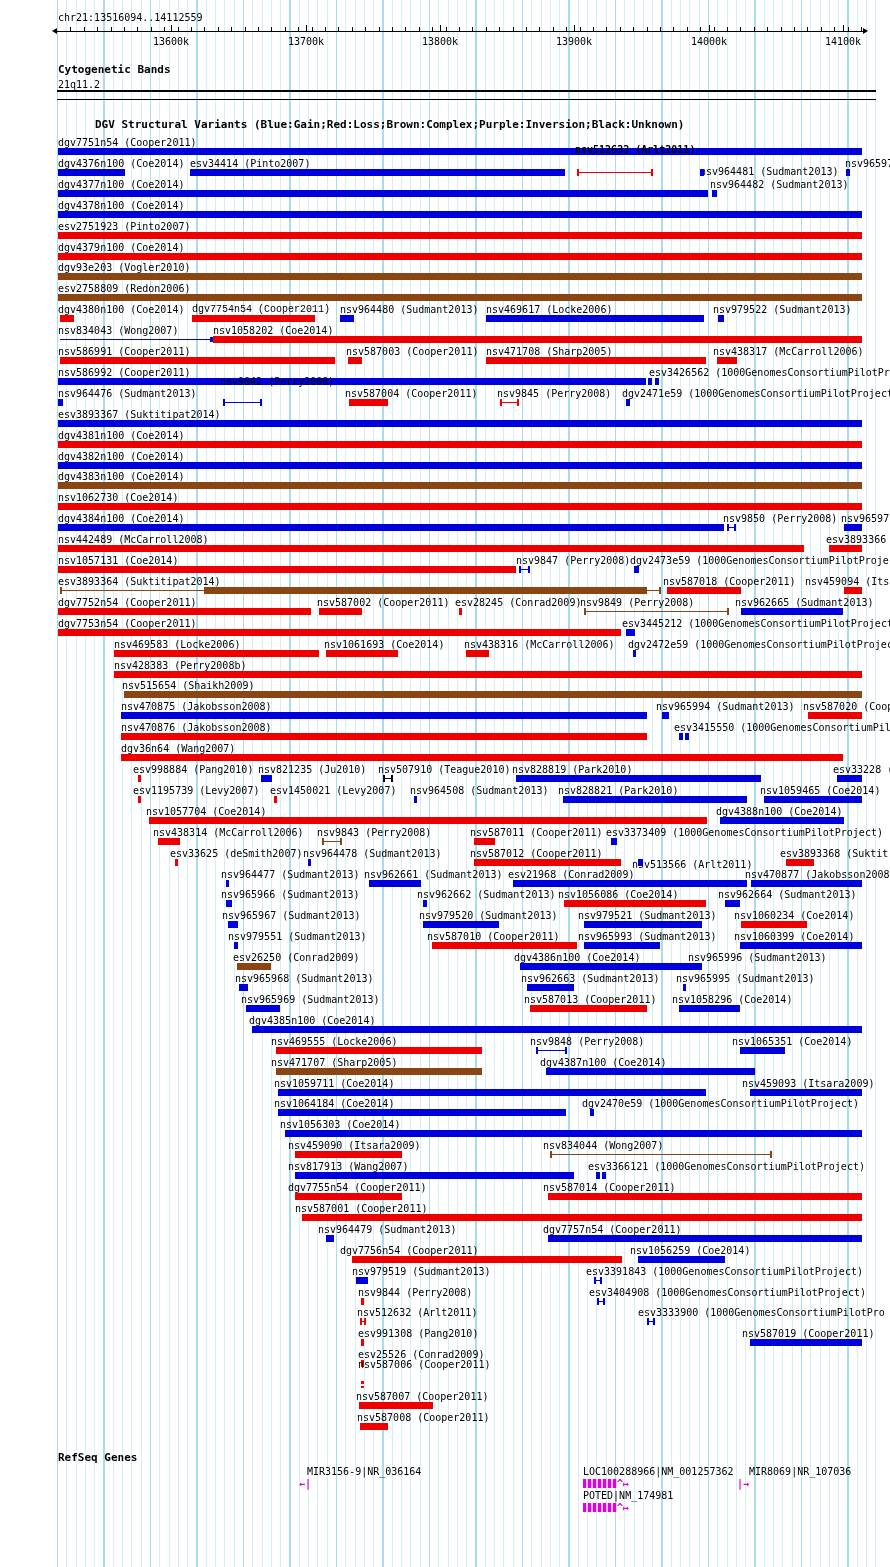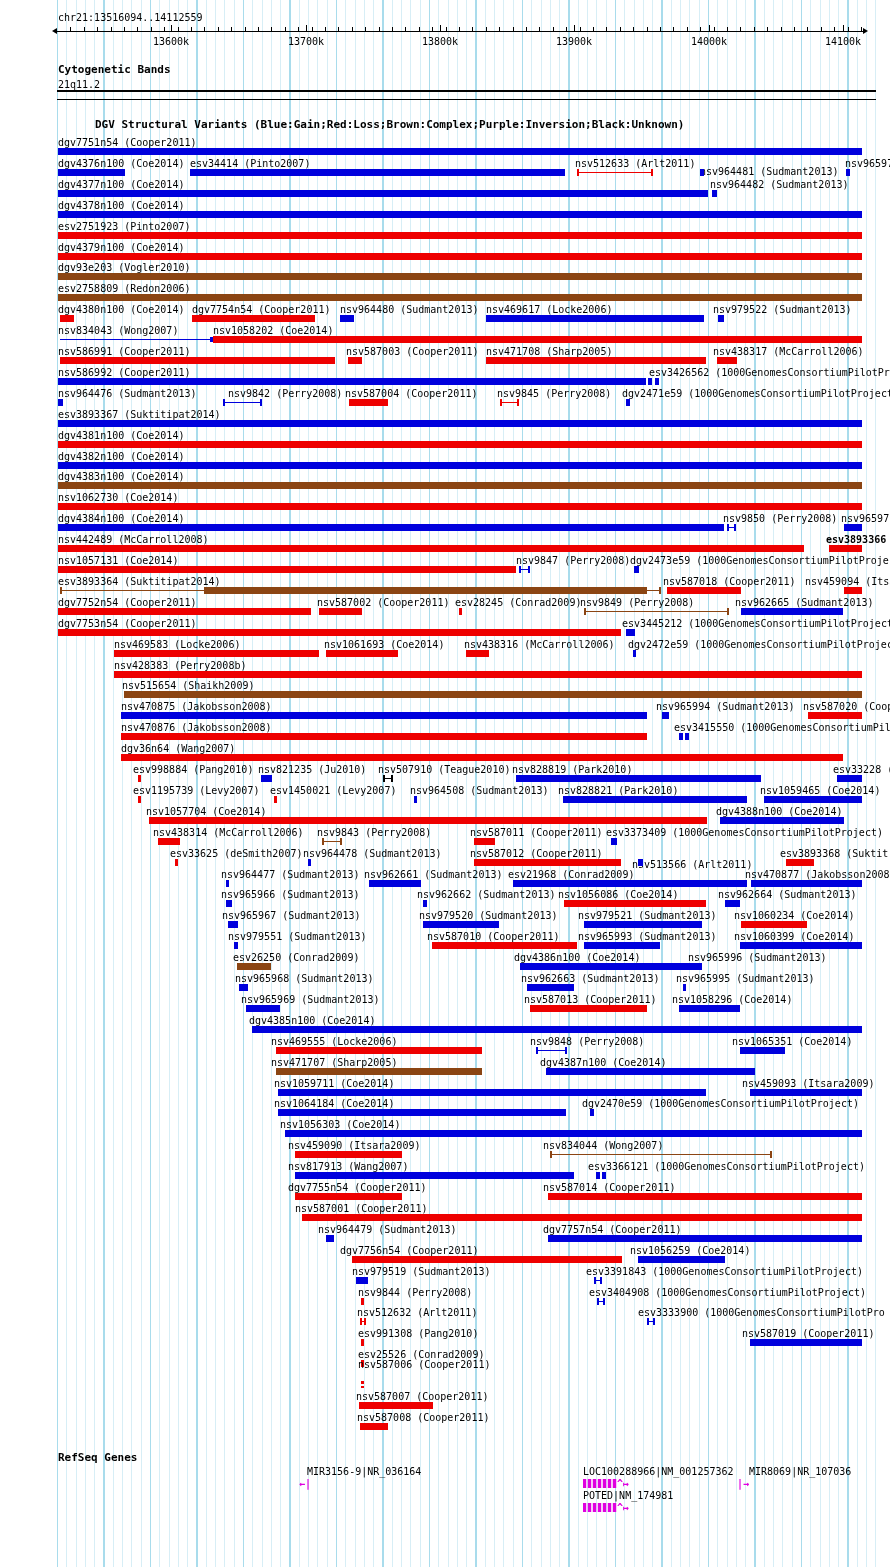--- a/index.html
+++ b/index.html
@@ -125,21 +125,21 @@
 <div id="cyto-band-box" style="left:57px;top:90px;width:819px;height:7px;"></div>
 
 <div class="heading" style="left:53px;top:119px;margin-left:42px;">DGV Structural Variants (Blue:Gain;Red:Loss;Brown:Complex;Purple:Inversion;Black:Unknown)</div>
 <div id="dgv-rows">
     <div class="vlabel" style="left: 58px; top: 137px;">dgv7751n54 (Cooper2011)</div>
     <div class="vbar" style="left: 58px; top: 148px; width: 804px; height: 7px; background: rgb(0, 0, 221);"></div>
     <div class="vlabel" style="left: 58px; top: 158px;">dgv4376n100 (Coe2014)</div>
     <div class="vbar" style="left: 58px; top: 169px; width: 67px; height: 7px; background: rgb(0, 0, 221);"></div>
     <div class="vlabel" style="left: 190px; top: 158px;">esv34414 (Pinto2007)</div>
     <div class="vbar" style="left: 190px; top: 169px; width: 375px; height: 7px; background: rgb(0, 0, 221);"></div>
-    <div class="vlabel" style="left: 575px; top: 158px;">nsv512633 (Arlt2011)</div>
+    <div class="vlabel" style="left: 575px; top: 144px; font-weight: bold;">nsv512633 (Arlt2011)</div>
     <div class="vbar" style="left: 577px; top: 169px; width: 2px; height: 7px; background: rgb(238, 0, 0);"></div>
     <div class="vbar" style="left: 651px; top: 169px; width: 2px; height: 7px; background: rgb(238, 0, 0);"></div>
     <div class="vbar" style="left: 577px; top: 172px; width: 76px; height: 1px; background: rgb(238, 0, 0);"></div>
     <div class="vlabel" style="left: 700px; top: 158px; margin-top: 8px;">nsv964481 (Sudmant2013)</div>
     <div class="vbar" style="left: 700px; top: 169px; width: 4px; height: 7px; background: rgb(0, 0, 221);"></div>
     <div class="vlabel" style="left: 845px; top: 158px;">nsv965970</div>
     <div class="vbar" style="left: 846px; top: 169px; width: 4px; height: 7px; background: rgb(0, 0, 221);"></div>
     <div class="vlabel" style="left: 58px; top: 179px;">dgv4377n100 (Coe2014)</div>
     <div class="vbar" style="left: 58px; top: 190px; width: 650px; height: 7px; background: rgb(0, 0, 221);"></div>
     <div class="vlabel" style="left: 710px; top: 179px;">nsv964482 (Sudmant2013)</div>
@@ -149,21 +149,21 @@
     <div class="vlabel" style="left: 58px; top: 221px;">esv2751923 (Pinto2007)</div>
     <div class="vbar" style="left: 58px; top: 232px; width: 804px; height: 7px; background: rgb(238, 0, 0);"></div>
     <div class="vlabel" style="left: 58px; top: 242px;">dgv4379n100 (Coe2014)</div>
     <div class="vbar" style="left: 58px; top: 253px; width: 804px; height: 7px; background: rgb(238, 0, 0);"></div>
     <div class="vlabel" style="left: 58px; top: 262px;">dgv93e203 (Vogler2010)</div>
     <div class="vbar" style="left: 58px; top: 273px; width: 804px; height: 7px; background: rgb(139, 69, 19);"></div>
     <div class="vlabel" style="left: 58px; top: 283px;">esv2758809 (Redon2006)</div>
     <div class="vbar" style="left: 58px; top: 294px; width: 804px; height: 7px; background: rgb(139, 69, 19);"></div>
     <div class="vlabel" style="left: 58px; top: 304px;">dgv4380n100 (Coe2014)</div>
     <div class="vbar" style="left: 60px; top: 315px; width: 14px; height: 7px; background: rgb(238, 0, 0);"></div>
-    <div class="vlabel" style="left: 192px; top: 304px;">dgv7754n54 (Cooper2011)</div>
+    <div class="vlabel" style="left: 192px; top: 304px; font-family: Liberation Mono, monospace;">dgv7754n54 (Cooper2011)</div>
     <div class="vbar" style="left: 192px; top: 315px; width: 123px; height: 7px; background: rgb(238, 0, 0);"></div>
     <div class="vlabel" style="left: 340px; top: 304px;">nsv964480 (Sudmant2013)</div>
     <div class="vbar" style="left: 340px; top: 315px; width: 14px; height: 7px; background: rgb(0, 0, 221);"></div>
     <div class="vlabel" style="left: 486px; top: 304px;">nsv469617 (Locke2006)</div>
     <div class="vbar" style="left: 486px; top: 315px; width: 218px; height: 7px; background: rgb(0, 0, 221);"></div>
     <div class="vlabel" style="left: 713px; top: 304px;">nsv979522 (Sudmant2013)</div>
     <div class="vbar" style="left: 718px; top: 315px; width: 6px; height: 7px; background: rgb(0, 0, 221);"></div>
     <div class="vlabel" style="left: 58px; top: 325px;">nsv834043 (Wong2007)</div>
     <div class="vbar" style="left: 60px; top: 339px; width: 152px; height: 1px; background: rgb(0, 0, 221);"></div>
     <div class="vbar" style="left: 210px; top: 337px; width: 5px; height: 5px; background: rgb(0, 0, 221);"></div>
@@ -177,21 +177,21 @@
     <div class="vbar" style="left: 486px; top: 357px; width: 220px; height: 7px; background: rgb(238, 0, 0);"></div>
     <div class="vlabel" style="left: 713px; top: 346px;">nsv438317 (McCarroll2006)</div>
     <div class="vbar" style="left: 717px; top: 357px; width: 20px; height: 7px; background: rgb(238, 0, 0);"></div>
     <div class="vlabel" style="left: 58px; top: 367px;">nsv586992 (Cooper2011)</div>
     <div class="vbar" style="left: 58px; top: 378px; width: 588px; height: 7px; background: rgb(0, 0, 221);"></div>
     <div class="vlabel" style="left: 649px; top: 367px;">esv3426562 (1000GenomesConsortiumPilotPro</div>
     <div class="vbar" style="left: 648px; top: 378px; width: 4px; height: 7px; background: rgb(0, 0, 221);"></div>
     <div class="vbar" style="left: 655px; top: 378px; width: 4px; height: 7px; background: rgb(0, 0, 221);"></div>
     <div class="vlabel" style="left: 58px; top: 388px;">nsv964476 (Sudmant2013)</div>
     <div class="vbar" style="left: 58px; top: 399px; width: 5px; height: 7px; background: rgb(0, 0, 221);"></div>
-    <div class="vlabel" style="left: 220px; top: 388px; margin-left: 8px;">nsv9842 (Perry2008)</div>
+    <div class="vlabel" style="left: 220px; top: 376px;">nsv9842 (Perry2008)</div>
     <div class="vbar" style="left: 223px; top: 399px; width: 2px; height: 7px; background: rgb(0, 0, 221);"></div>
     <div class="vbar" style="left: 260px; top: 399px; width: 2px; height: 7px; background: rgb(0, 0, 221);"></div>
     <div class="vbar" style="left: 223px; top: 402px; width: 39px; height: 1px; background: rgb(0, 0, 221);"></div>
     <div class="vlabel" style="left: 345px; top: 388px;">nsv587004 (Cooper2011)</div>
     <div class="vbar" style="left: 349px; top: 399px; width: 39px; height: 7px; background: rgb(238, 0, 0);"></div>
     <div class="vlabel" style="left: 497px; top: 388px;">nsv9845 (Perry2008)</div>
     <div class="vbar" style="left: 500px; top: 399px; width: 2px; height: 7px; background: rgb(238, 0, 0);"></div>
     <div class="vbar" style="left: 517px; top: 399px; width: 2px; height: 7px; background: rgb(238, 0, 0);"></div>
     <div class="vbar" style="left: 500px; top: 402px; width: 19px; height: 1px; background: rgb(238, 0, 0);"></div>
     <div class="vlabel" style="left: 622px; top: 388px;">dgv2471e59 (1000GenomesConsortiumPilotProject</div>
@@ -209,21 +209,21 @@
     <div class="vlabel" style="left: 58px; top: 513px;">dgv4384n100 (Coe2014)</div>
     <div class="vbar" style="left: 58px; top: 524px; width: 666px; height: 7px; background: rgb(0, 0, 221);"></div>
     <div class="vlabel" style="left: 723px; top: 513px;">nsv9850 (Perry2008)</div>
     <div class="vbar" style="left: 727px; top: 524px; width: 2px; height: 7px; background: rgb(0, 0, 221);"></div>
     <div class="vbar" style="left: 734px; top: 524px; width: 2px; height: 7px; background: rgb(0, 0, 221);"></div>
     <div class="vbar" style="left: 727px; top: 527px; width: 9px; height: 1px; background: rgb(0, 0, 221);"></div>
     <div class="vlabel" style="left: 841px; top: 513px;">nsv965971</div>
     <div class="vbar" style="left: 844px; top: 524px; width: 18px; height: 7px; background: rgb(0, 0, 221);"></div>
     <div class="vlabel" style="left: 58px; top: 534px;">nsv442489 (McCarroll2008)</div>
     <div class="vbar" style="left: 58px; top: 545px; width: 746px; height: 7px; background: rgb(238, 0, 0);"></div>
-    <div class="vlabel" style="left: 826px; top: 534px; font-weight: bold;">esv3893366</div>
+    <div class="vlabel" style="left: 826px; top: 534px;">esv3893366</div>
     <div class="vbar" style="left: 829px; top: 545px; width: 33px; height: 7px; background: rgb(238, 0, 0);"></div>
     <div class="vlabel" style="left: 58px; top: 555px;">nsv1057131 (Coe2014)</div>
     <div class="vbar" style="left: 58px; top: 566px; width: 458px; height: 7px; background: rgb(238, 0, 0);"></div>
     <div class="vlabel" style="left: 516px; top: 555px;">nsv9847 (Perry2008)</div>
     <div class="vbar" style="left: 519px; top: 566px; width: 2px; height: 7px; background: rgb(0, 0, 221);"></div>
     <div class="vbar" style="left: 528px; top: 566px; width: 2px; height: 7px; background: rgb(0, 0, 221);"></div>
     <div class="vbar" style="left: 519px; top: 569px; width: 11px; height: 1px; background: rgb(0, 0, 221);"></div>
     <div class="vlabel" style="left: 630px; top: 555px;">dgv2473e59 (1000GenomesConsortiumPilotProje</div>
     <div class="vbar" style="left: 634px; top: 566px; width: 5px; height: 7px; background: rgb(0, 0, 221);"></div>
     <div class="vlabel" style="left: 58px; top: 576px;">esv3893364 (Suktitipat2014)</div>

